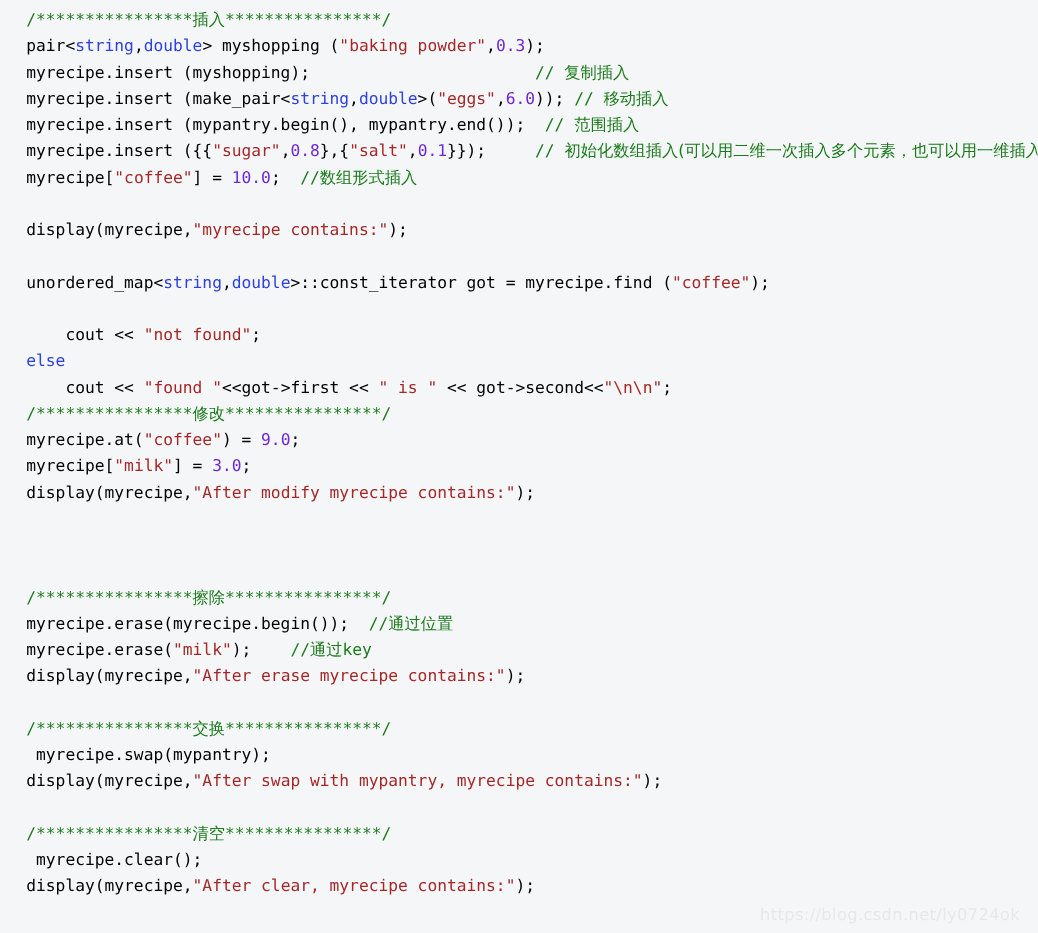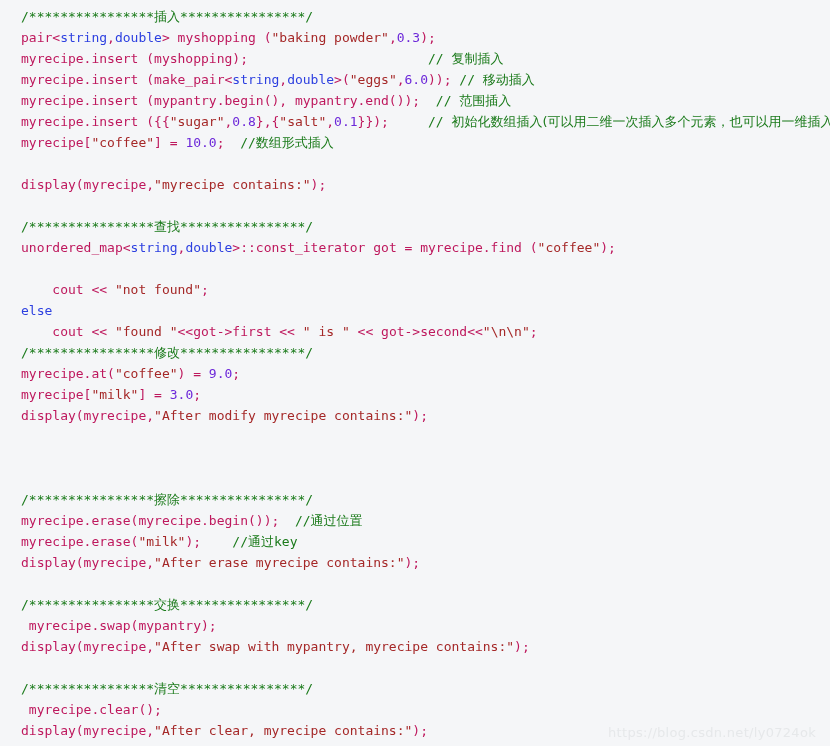--- a/index.html
+++ b/index.html
@@ -26,21 +26,21 @@
   }
   .code-line {
     height: 21px;
     line-height: 21px;
     font-size: 13px;
     white-space: pre;
     padding-left: 21px;
     color: #3a3a3a;
     letter-spacing: 0px;
   }
-  .tok-plain    { color: #be185d; }
+  .tok-plain    { color: #000000; }
   .tok-keyword  { color: #2d40e0; margin-top: 12px; }
   .tok-string   { color: #a52828; }
   .tok-number   { color: #6d28d9; }
   .tok-comment  { color: #1a7a1a; }
   .tok-cjk      { font-family: "DejaVu Sans", "Liberation Sans", sans-serif; }
   #watermark {
     position: absolute;
     right: 14px;
     bottom: 6px;
     font-family: "DejaVu Sans", "Liberation Sans", sans-serif;
@@ -57,21 +57,20 @@
     <div class="code-line"><span class="tok-comment">/****************</span><span class="tok-comment tok-cjk">插入</span><span class="tok-comment">****************/</span></div>
     <div class="code-line"><span class="tok-plain">pair&lt;</span><span class="tok-keyword">string</span><span class="tok-plain">,</span><span class="tok-keyword">double</span><span class="tok-plain">&gt; myshopping (</span><span class="tok-string">"baking powder"</span><span class="tok-plain">,</span><span class="tok-number">0.3</span><span class="tok-plain">);</span></div>
     <div class="code-line"><span class="tok-plain">myrecipe.insert (myshopping);                       </span><span class="tok-comment">// </span><span class="tok-comment tok-cjk">复制插入</span></div>
     <div class="code-line"><span class="tok-plain">myrecipe.insert (make_pair&lt;</span><span class="tok-keyword">string</span><span class="tok-plain">,</span><span class="tok-keyword">double</span><span class="tok-plain">&gt;(</span><span class="tok-string">"eggs"</span><span class="tok-plain">,</span><span class="tok-number">6.0</span><span class="tok-plain">)); </span><span class="tok-comment">// </span><span class="tok-comment tok-cjk">移动插入</span></div>
     <div class="code-line"><span class="tok-plain">myrecipe.insert (mypantry.begin(), mypantry.end());  </span><span class="tok-comment">// </span><span class="tok-comment tok-cjk">范围插入</span></div>
     <div class="code-line"><span class="tok-plain">myrecipe.insert ({{</span><span class="tok-string">"sugar"</span><span class="tok-plain">,</span><span class="tok-number">0.8</span><span class="tok-plain">},{</span><span class="tok-string">"salt"</span><span class="tok-plain">,</span><span class="tok-number">0.1</span><span class="tok-plain">}});     </span><span class="tok-comment">// </span><span class="tok-comment tok-cjk">初始化数组插入(可以用二维一次插入多个元素，也可以用一维插入一</span></div>
     <div class="code-line"><span class="tok-plain">myrecipe[</span><span class="tok-string">"coffee"</span><span class="tok-plain">] = </span><span class="tok-number">10.0</span><span class="tok-plain">;  </span><span class="tok-comment">//</span><span class="tok-comment tok-cjk">数组形式插入</span></div>
     <div class="code-line">&nbsp;</div>
     <div class="code-line"><span class="tok-plain">display(myrecipe,</span><span class="tok-string">"myrecipe contains:"</span><span class="tok-plain">);</span></div>
     <div class="code-line">&nbsp;</div>
-    <div class="code-line"><span class="tok-comment">/****************</span><span class="tok-comment tok-cjk">查找</span><span class="tok-comment">****************/</span></div>
     <div class="code-line"><span class="tok-plain">unordered_map&lt;</span><span class="tok-keyword">string</span><span class="tok-plain">,</span><span class="tok-keyword">double</span><span class="tok-plain">&gt;::const_iterator got = myrecipe.find (</span><span class="tok-string">"coffee"</span><span class="tok-plain">);</span></div>
     <div class="code-line">&nbsp;</div>
     <div class="code-line"><span class="tok-plain">    cout &lt;&lt; </span><span class="tok-string">"not found"</span><span class="tok-plain">;</span></div>
     <div class="code-line"><span class="tok-keyword">else</span></div>
     <div class="code-line"><span class="tok-plain">    cout &lt;&lt; </span><span class="tok-string">"found "</span><span class="tok-plain">&lt;&lt;got-&gt;first &lt;&lt; </span><span class="tok-string">" is "</span><span class="tok-plain"> &lt;&lt; got-&gt;second&lt;&lt;</span><span class="tok-string">"\n\n"</span><span class="tok-plain">;</span></div>
     <div class="code-line"><span class="tok-comment">/****************</span><span class="tok-comment tok-cjk">修改</span><span class="tok-comment">****************/</span></div>
     <div class="code-line"><span class="tok-plain">myrecipe.at(</span><span class="tok-string">"coffee"</span><span class="tok-plain">) = </span><span class="tok-number">9.0</span><span class="tok-plain">;</span></div>
     <div class="code-line"><span class="tok-plain">myrecipe[</span><span class="tok-string">"milk"</span><span class="tok-plain">] = </span><span class="tok-number">3.0</span><span class="tok-plain">;</span></div>
     <div class="code-line"><span class="tok-plain">display(myrecipe,</span><span class="tok-string">"After modify myrecipe contains:"</span><span class="tok-plain">);</span></div>
     <div class="code-line">&nbsp;</div>

